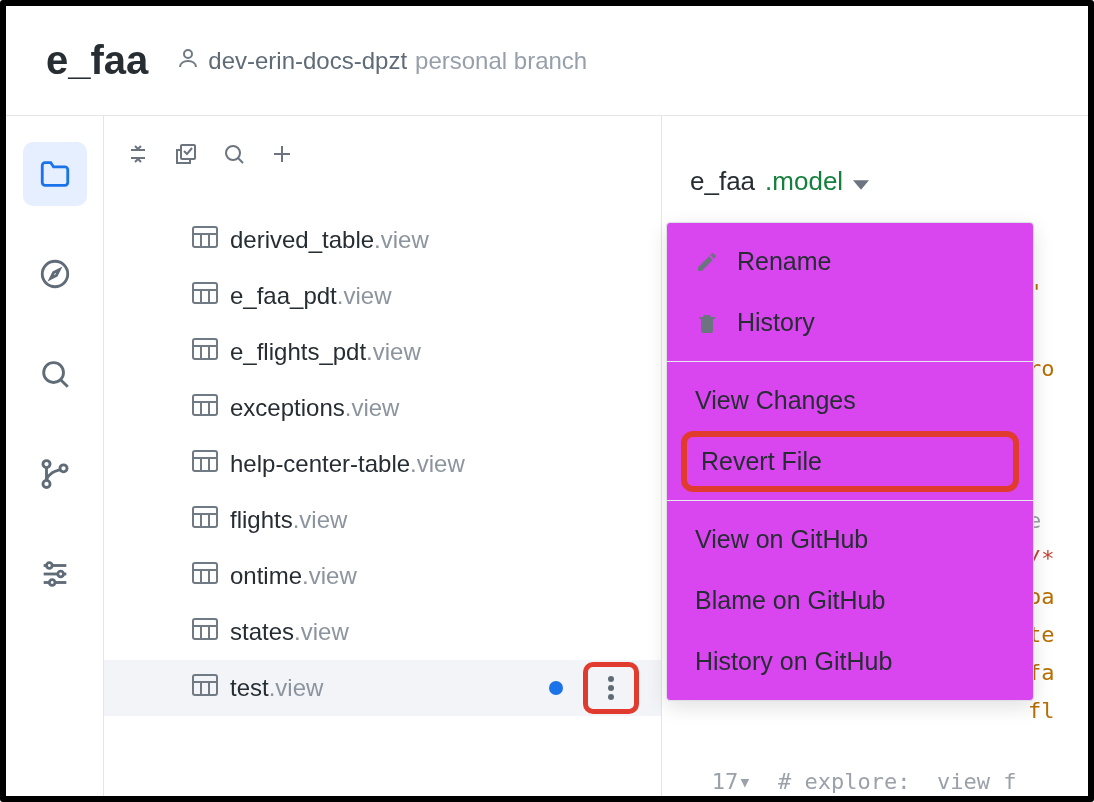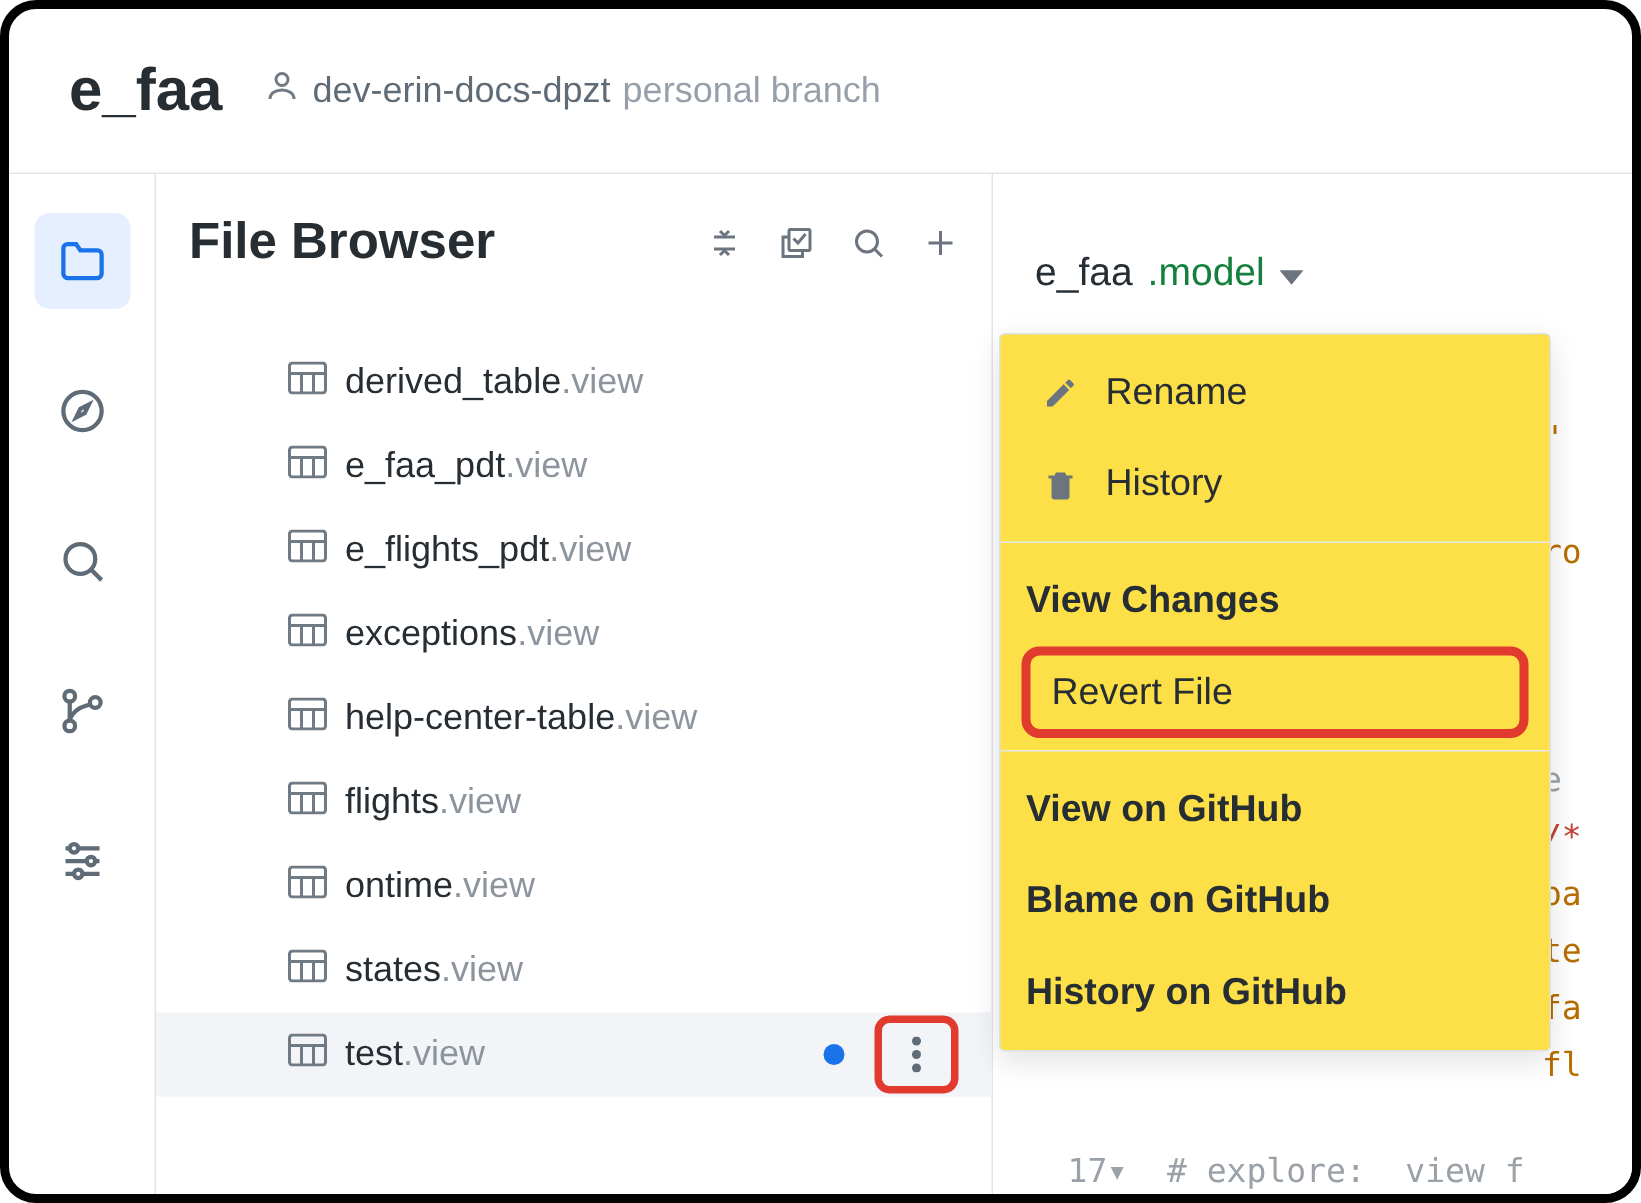--- a/index.html
+++ b/index.html
@@ -8,21 +8,21 @@
       background: #fff;
       width: 1094px;
       height: 802px;
       overflow: hidden;
       position: relative;
     }
     .window {
       width: 1094px;
       height: 802px;
       border: 6px solid #000;
-      border-radius: 24px;
+      border-radius: 3px;
       background: #fff;
       position: relative;
       overflow: hidden;
     }
     
     .header {
       display: flex;
       align-items: center;
       padding: 22px 40px;
       border-bottom: 1px solid #e2e5e9;
@@ -181,21 +181,21 @@
     }
     .code-peek .gray { color: #9aa1a9; }
     .code-peek .red { color: #c24234; }
 
     
     .context-menu {
       position: absolute;
       left: 660px;
       top: 216px;
       width: 368px;
-      background: #fde047;
+      background: #d946ef;
       border: 1px solid #dde1e6;
       border-radius: 4px;
       box-shadow: 0 6px 20px rgba(0,0,0,.12);
       z-index: 50;
       padding: 8px 0;
     }
     .menu-item {
       display: flex;
       align-items: center;
       gap: 18px;
@@ -212,21 +212,21 @@
     }
     .highlight-revert {
       margin: 0 14px;
       border: 6px solid #e13a2f;
       border-radius: 12px;
       padding: 10px 14px;
       font-size: 25px;
       color: #262d33;
       cursor: pointer;
     }
-    .menu-item.plain { padding-left: 17px; font-weight: bold; }
+    .menu-item.plain { padding-left: 28px; }
 
     .bottom-code {
       position: absolute;
       bottom: 0;
       left: 0;
       right: 0;
       padding: 2px 10px;
       font-family: ui-monospace, Menlo, Consolas, monospace;
       font-size: 22px;
       color: #9aa1a9;
@@ -288,21 +288,20 @@
             <line x1="4" y1="18" x2="20" y2="18"></line>
             <circle cx="8" cy="6" r="2" fill="#fff"></circle>
             <circle cx="16" cy="12" r="2" fill="#fff"></circle>
             <circle cx="10" cy="18" r="2" fill="#fff"></circle>
           </svg>
       </div>
     </div>
 
     <div class="file-panel">
       <div class="file-panel-header">
-        <div class="file-panel-title">File Browser</div>
         <div class="toolbar-icons">
           <span>
               <svg viewBox="0 0 24 24">
                 <line x1="5" y1="8" x2="19" y2="8"></line>
                 <polyline points="9 4 12 7 15 4"></polyline>
                 <line x1="5" y1="16" x2="19" y2="16"></line>
                 <polyline points="9 20 12 17 15 20"></polyline>
               </svg>
             </span>
           <span>

